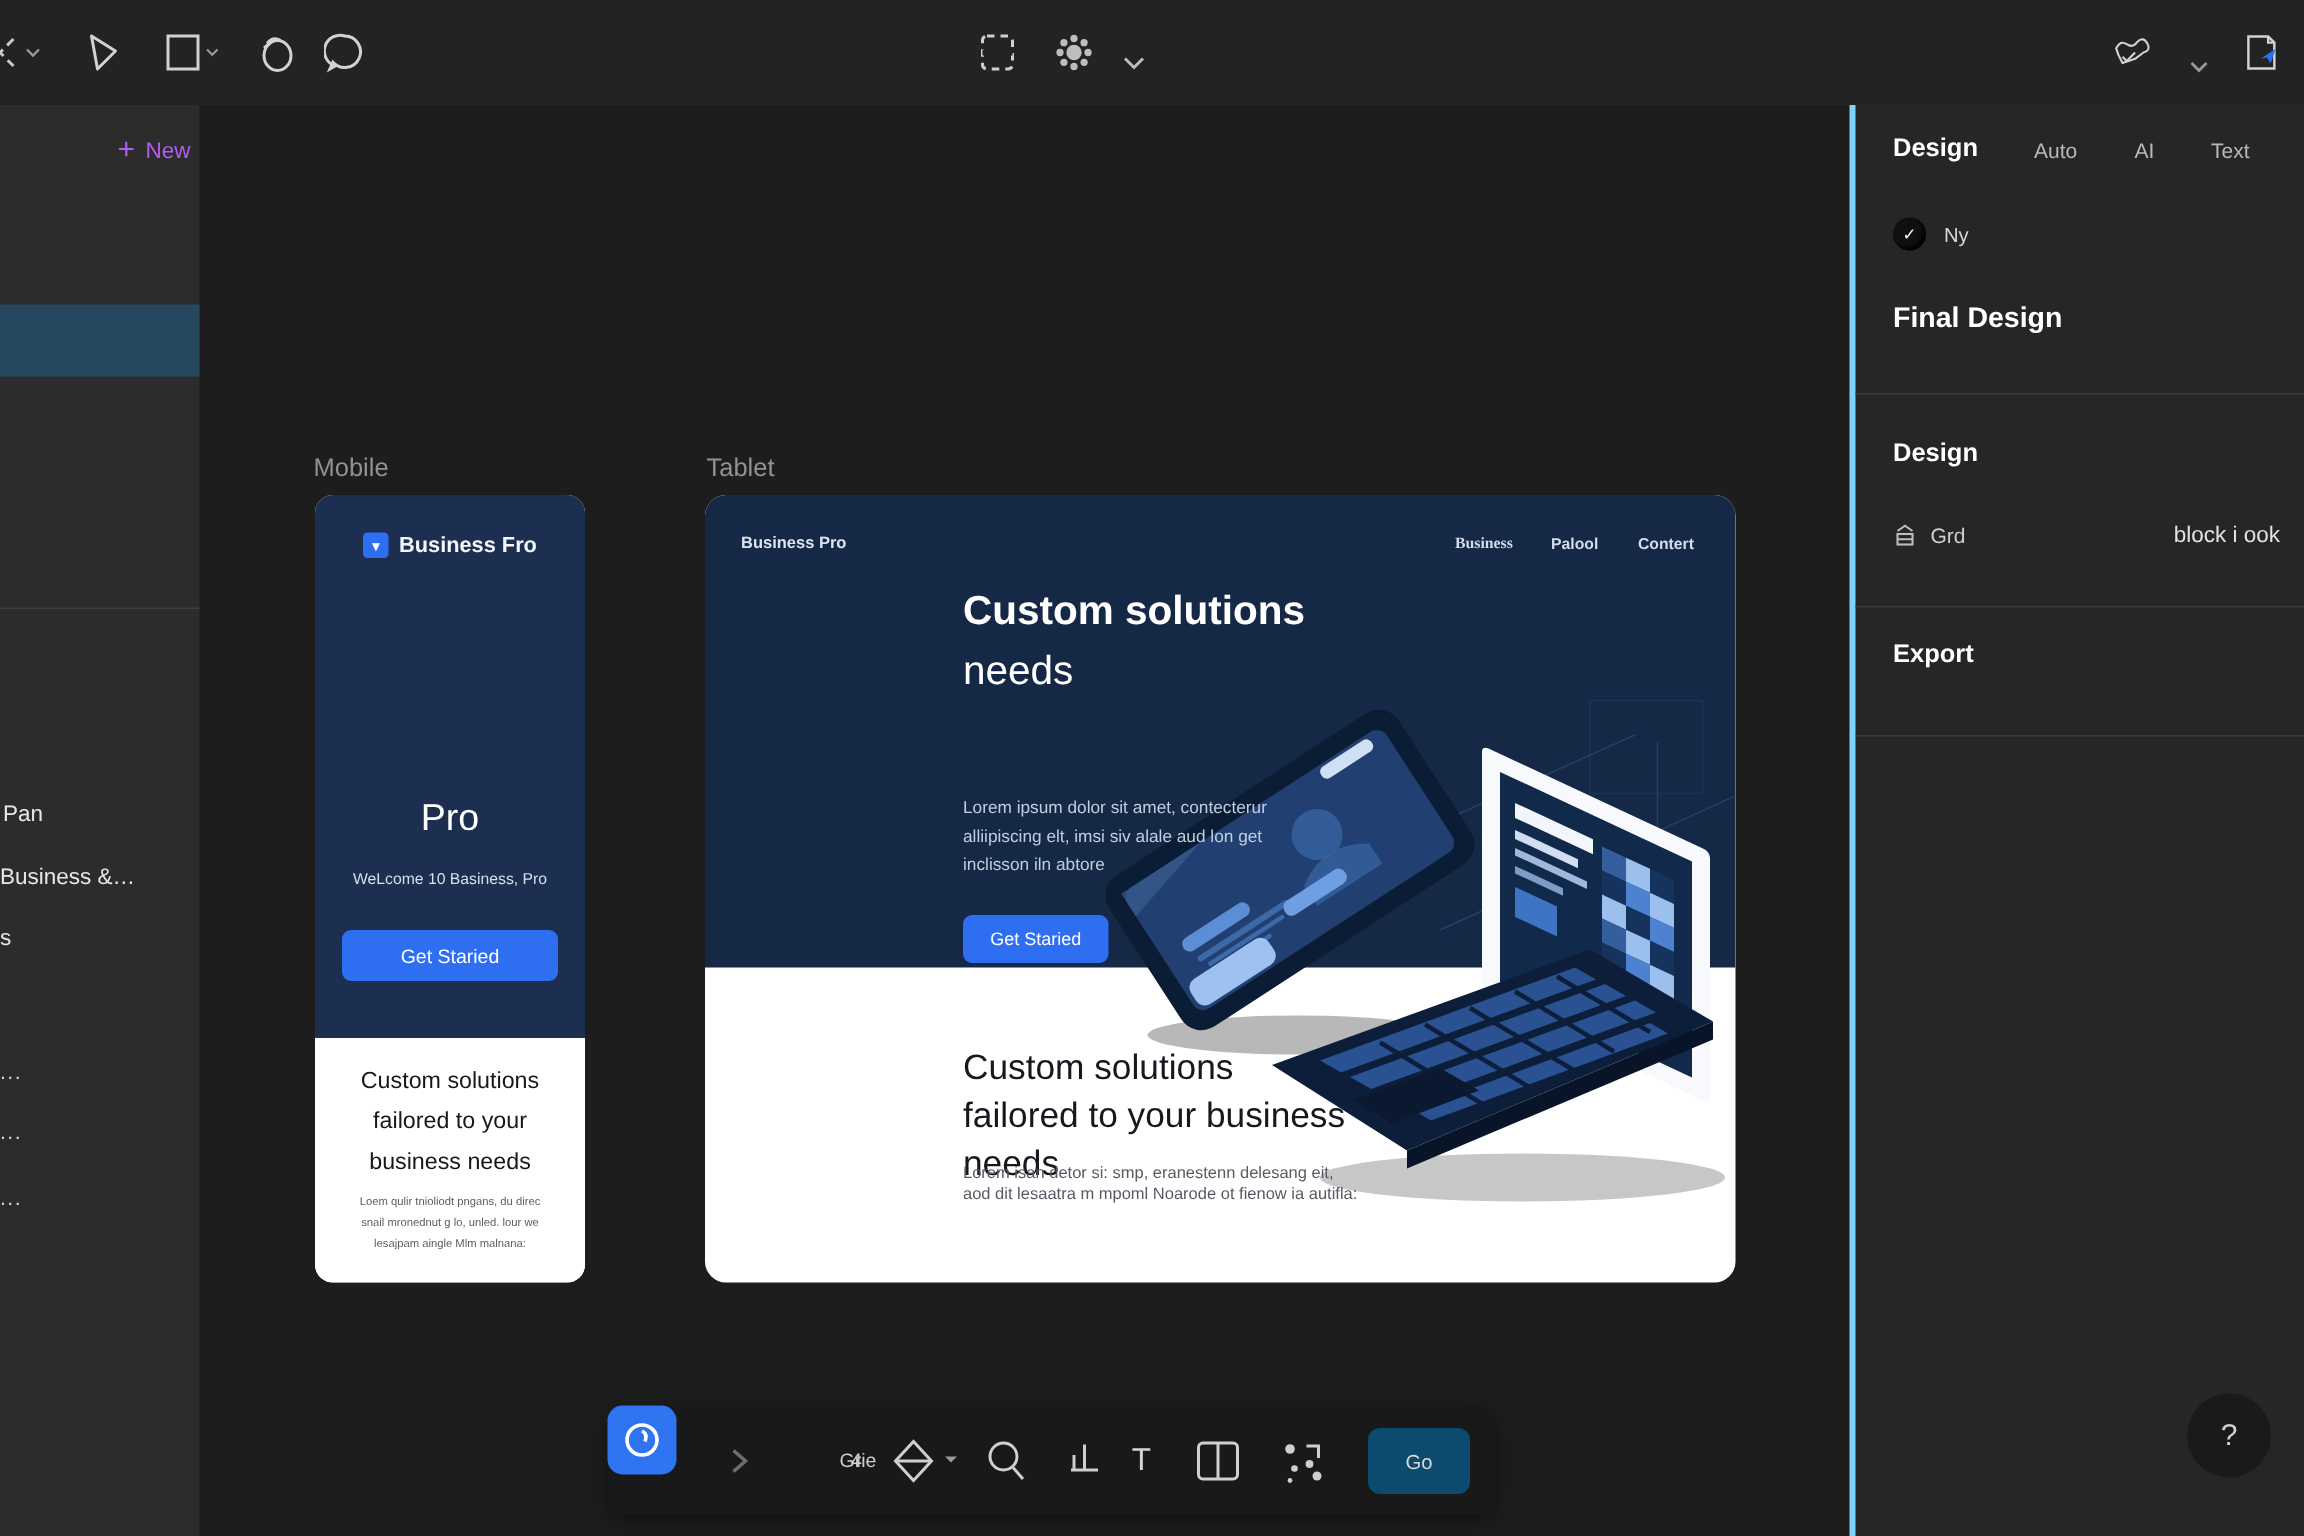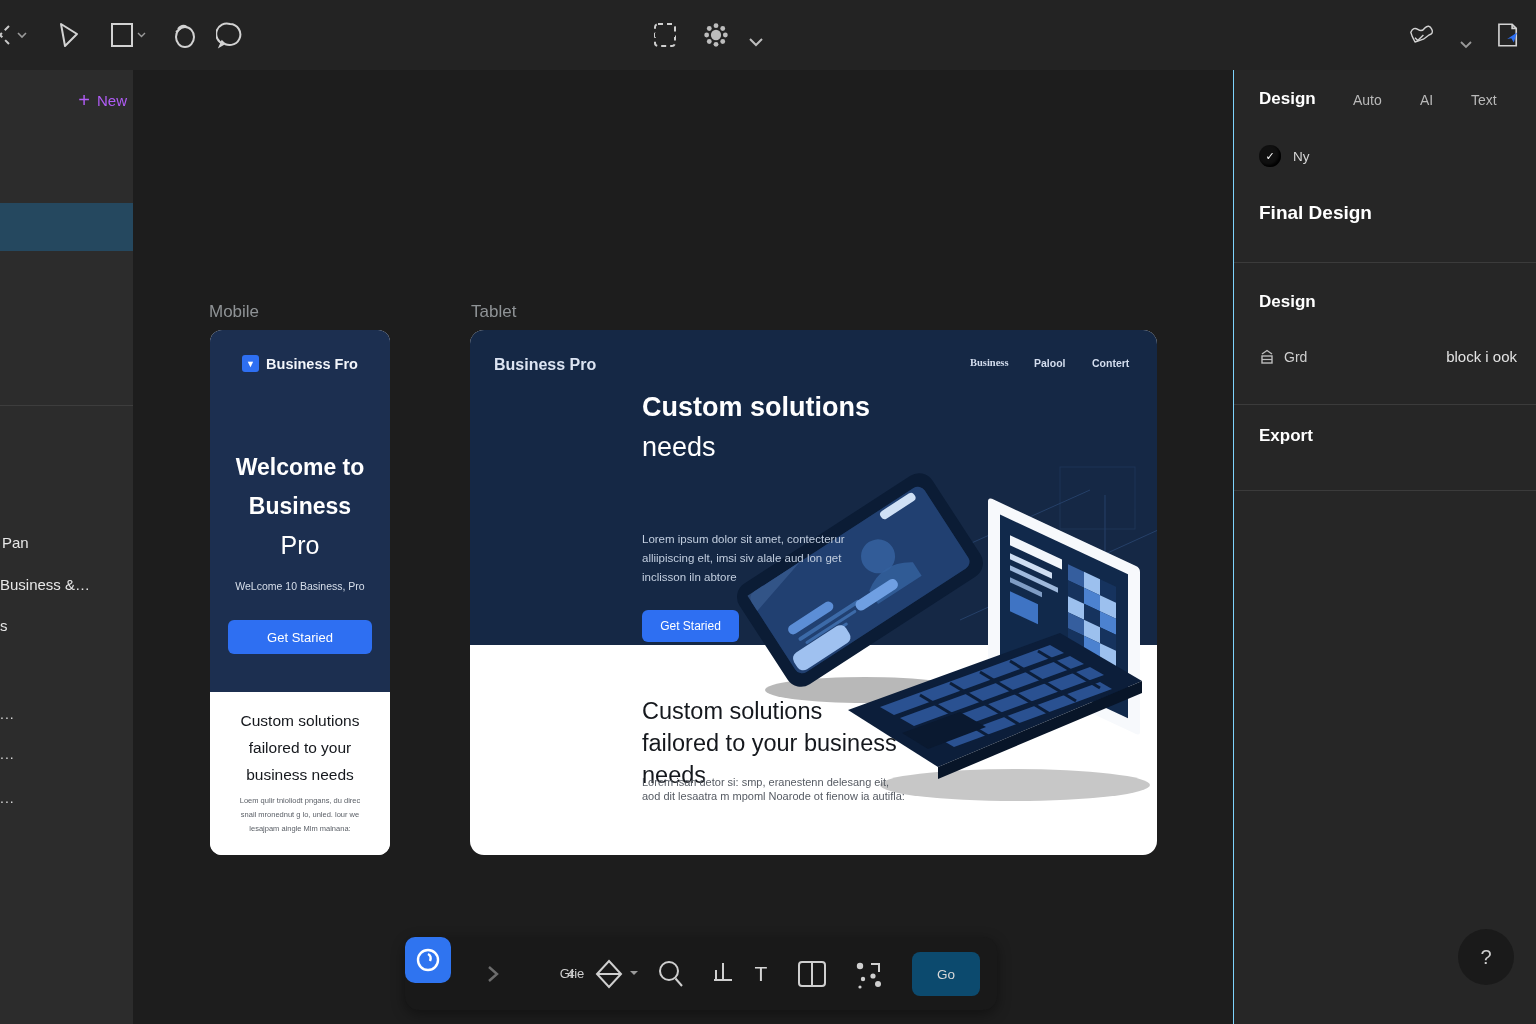--- a/index.html
+++ b/index.html
@@ -34,33 +34,33 @@
   #mobile-heading-light { position:absolute; left:0; top:196px; width:180px; text-align:center; color:#fff; font-size:25px; font-weight:300; line-height:39px; }
   #mobile-subtitle { position:absolute; left:0; top:250px; width:180px; text-align:center; color:#d7dfeb; font-size:10.5px; }
   #mobile-cta { position:absolute; left:18px; top:290px; width:144px; height:34px; background:#2e6ff2; border:none; border-radius:6px; color:#fff; font-size:13px; font-family:inherit; cursor:pointer; }
   #mobile-white { position:absolute; left:0; top:362px; width:180px; height:163px; background:#ffffff; }
   #mobile-sec-heading { position:absolute; left:10px; top:15px; width:160px; text-align:center; color:#15181d; font-size:15.5px; font-weight:500; line-height:27px; }
   #mobile-sec-body { position:absolute; left:8px; top:102px; width:164px; text-align:center; color:#5a5f66; font-size:7.5px; line-height:14px; }
 
   
   #tablet-frame { position:absolute; left:337px; top:260px; width:687px; height:525px; border-radius:14px; overflow:hidden; background:#ffffff; }
   #tablet-navy { position:absolute; left:0; top:0; width:687px; height:315px; background:#152845; }
-  #tablet-logo { position:absolute; left:24px; top:26px; color:#dce4f2; font-size:16px; font-weight:bold; }
+  #tablet-logo { position:absolute; left:24px; top:26px; color:#dce4f2; font-size:11px; font-weight:bold; }
   .tablet-nav-link { position:absolute; top:27px; color:#d3ddee; font-size:10.5px; font-weight:bold; cursor:pointer; }
   #tablet-heading { position:absolute; left:172px; top:57px; width:360px; color:#ffffff; font-size:27px; line-height:40px; }
   #tablet-heading .bold { font-weight:bold; }
   #tablet-heading .light { font-weight:300; }
   #tablet-body { position:absolute; left:172px; top:200px; width:250px; color:#c2cedf; font-size:11.5px; line-height:19px; }
   #tablet-cta { position:absolute; left:172px; top:280px; width:97px; height:32px; background:#2e6ff2; border:none; border-radius:6px; color:#fff; font-size:12px; font-family:inherit; cursor:pointer; }
   #tablet-sec-heading { position:absolute; left:172px; top:365px; width:260px; color:#15181d; font-size:23.5px; font-weight:500; line-height:32px; }
   #tablet-sec-body { position:absolute; left:172px; top:445px; width:280px; color:#565b63; font-size:11px; line-height:14px; }
   #illustration { position:absolute; left:290px; top:155px; width:400px; height:345px; overflow:visible; }
 
   
-  #right-panel { position:absolute; left:1233px; top:70px; width:303px; height:954px; background:#262626; border-left:1px solid #7dd3fc; z-index:30; }
+  #right-panel { position:absolute; left:1233px; top:70px; width:303px; height:954px; background:#262626; border-left:4px solid #7dd3fc; z-index:30; }
   .rp-tab { position:absolute; top:22px; font-size:14px; color:#b9b9b9; cursor:pointer; }
   .rp-tab.active { font-size:17px; font-weight:bold; color:#ffffff; }
   #rp-layer-row { position:absolute; left:25px; top:75px; display:flex; align-items:center; gap:12px; cursor:pointer; }
   #rp-layer-icon { width:22px; height:22px; border-radius:50%; background:#101010; color:#fff; font-size:11px; display:flex; align-items:center; justify-content:center; box-shadow:inset -2px -2px 3px #000; }
   #rp-layer-label { color:#d6d6d6; font-size:13.5px; }
   #rp-title { position:absolute; left:25px; top:132px; color:#ffffff; font-size:19px; font-weight:bold; }
   .rp-divider { position:absolute; left:0; width:303px; height:1px; background:#3b3b3b; }
   .rp-section-h { position:absolute; left:25px; color:#ffffff; font-size:17px; font-weight:bold; }
   #rp-grid-row { position:absolute; left:25px; top:278px; width:258px; display:flex; align-items:center; cursor:pointer; }
   #rp-grid-row .g-icon { width:16px; height:16px; margin-right:9px; }
@@ -185,21 +185,20 @@
 <div id="canvas">
 
   <div class="frame-label" style="left:76px; top:232px;">Mobile</div>
 
   <div id="mobile-frame">
     <div id="mobile-navy">
       <div id="mobile-logo">
         <span class="logo-sq">▼</span>
         <span class="logo-txt">Business Fro</span>
       </div>
-      <div id="mobile-heading">Welcome to Business</div>
       <div id="mobile-heading-light">Pro</div>
       <div id="mobile-subtitle">WeLcome 10 Basiness, Pro</div>
       <button id="mobile-cta">Get Staried</button>
     </div>
     <div id="mobile-white">
       <div id="mobile-sec-heading">Custom solutions failored to your business needs</div>
       <div id="mobile-sec-body">
         <div>Loem qulir  tnioliodt pngans, du direc</div>
         <div>snail mronednut g lo, unled. lour we</div>
         <div>lesajpam aingle Mlm malnana:</div>

